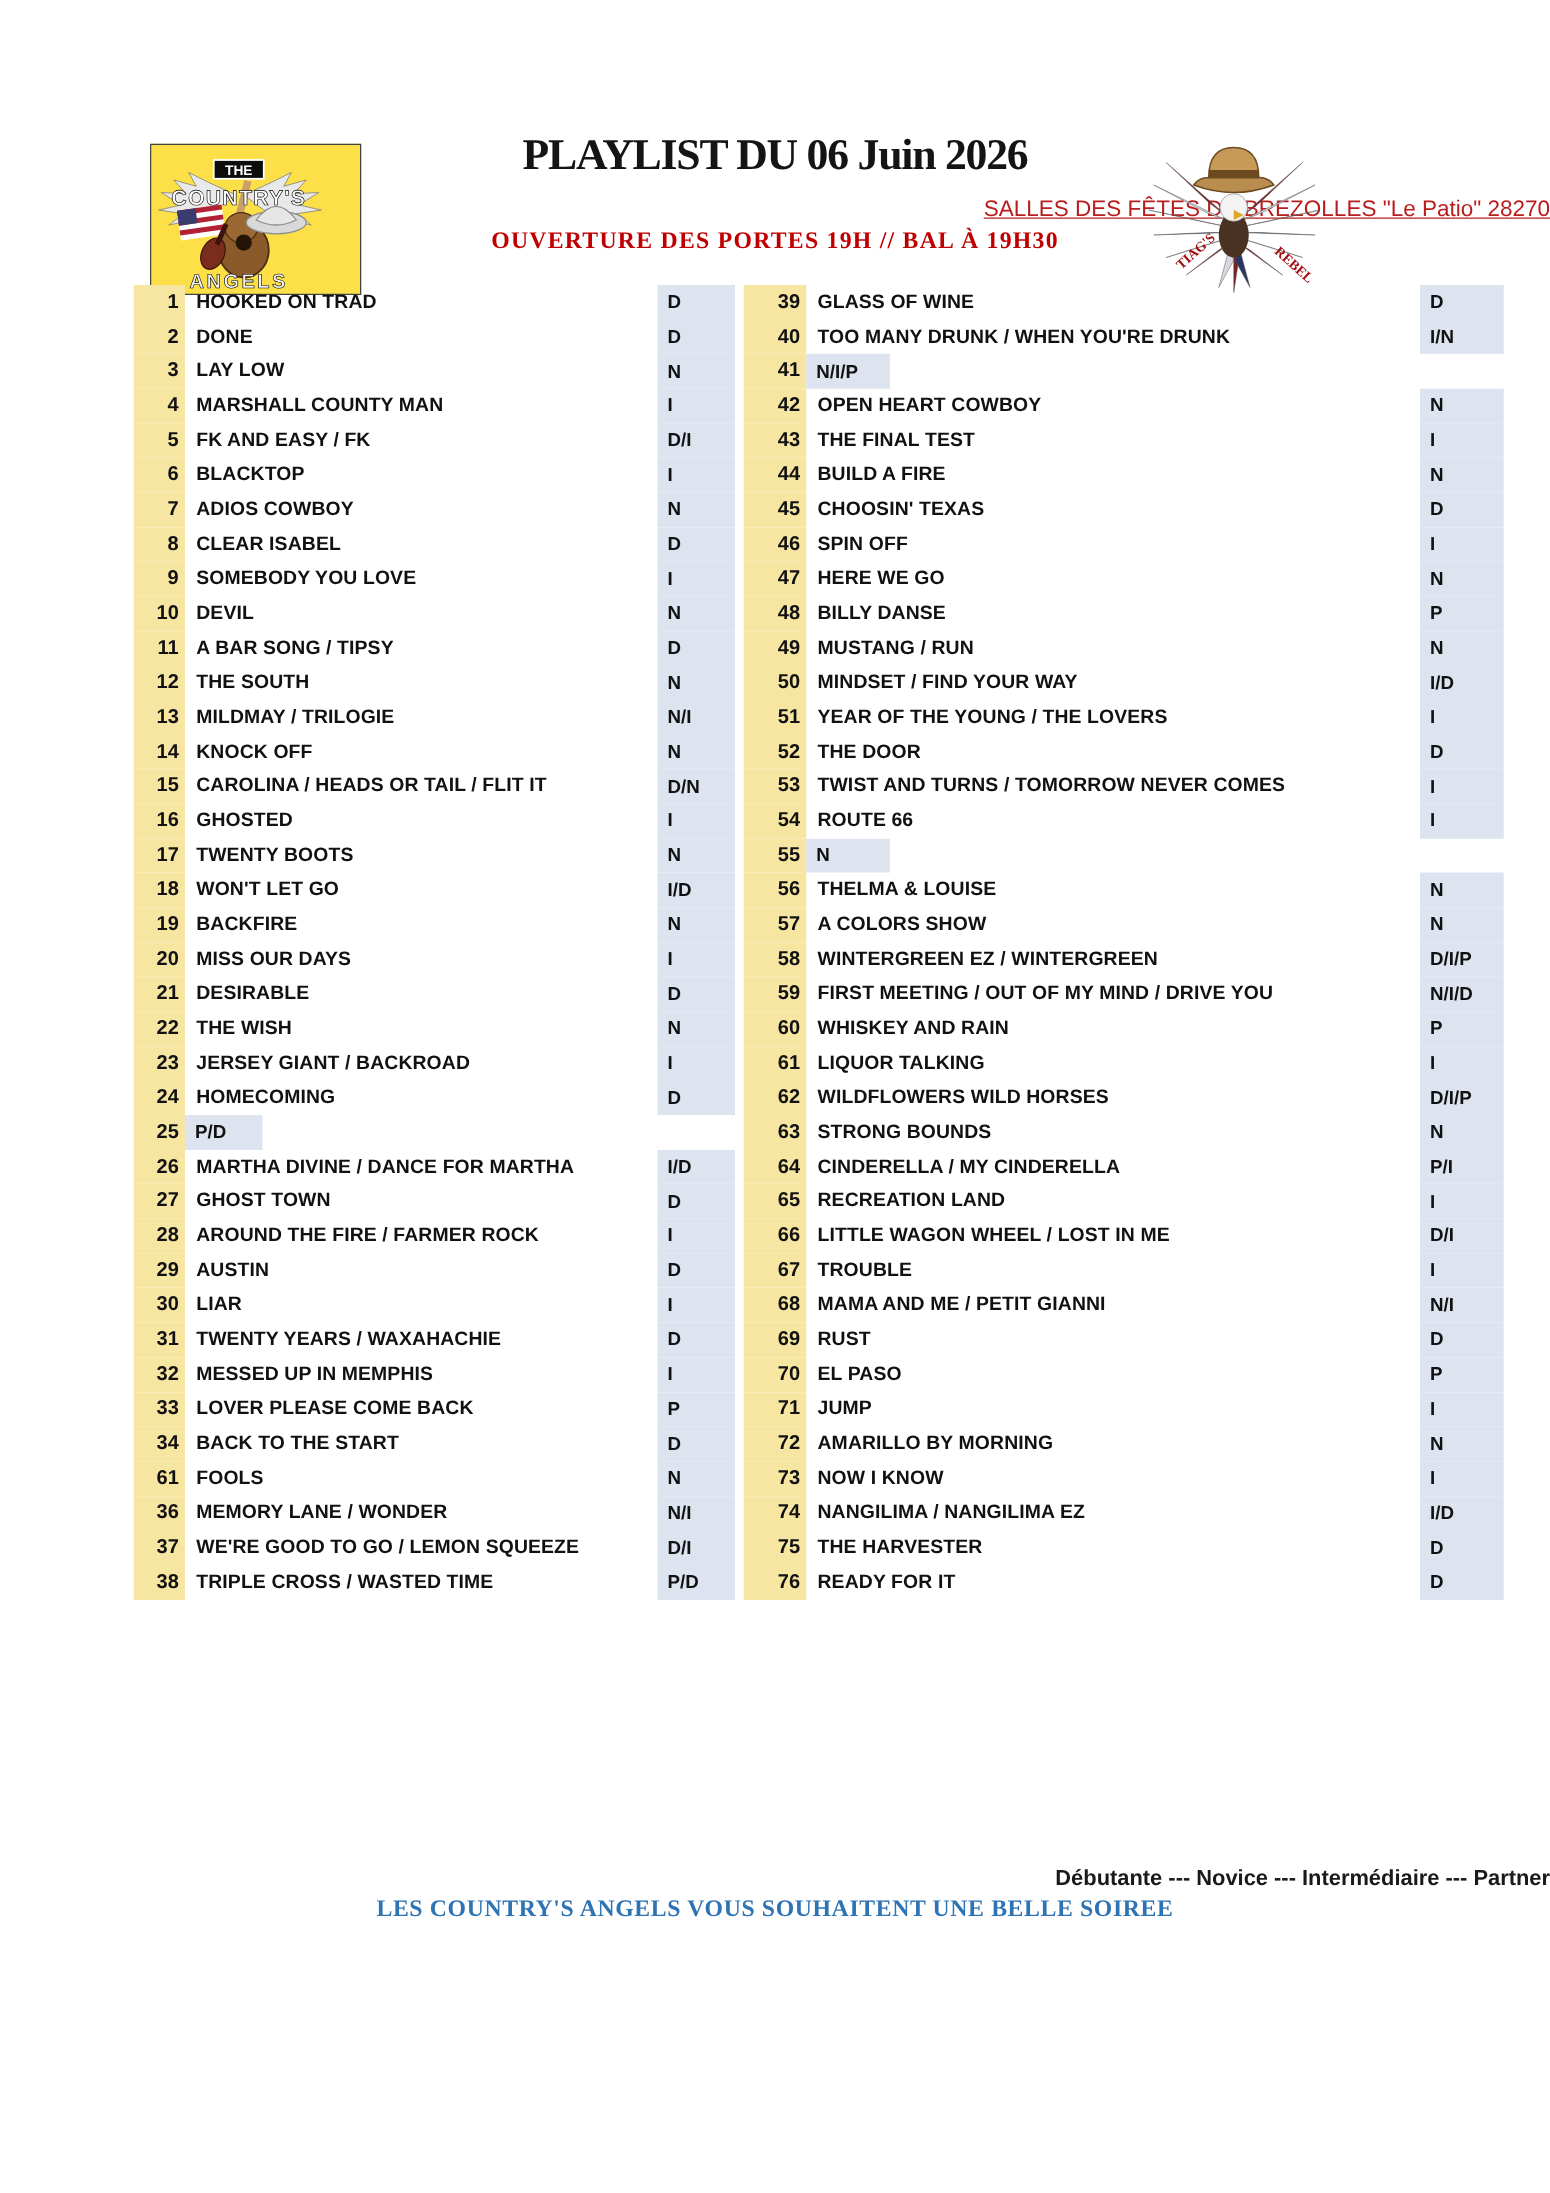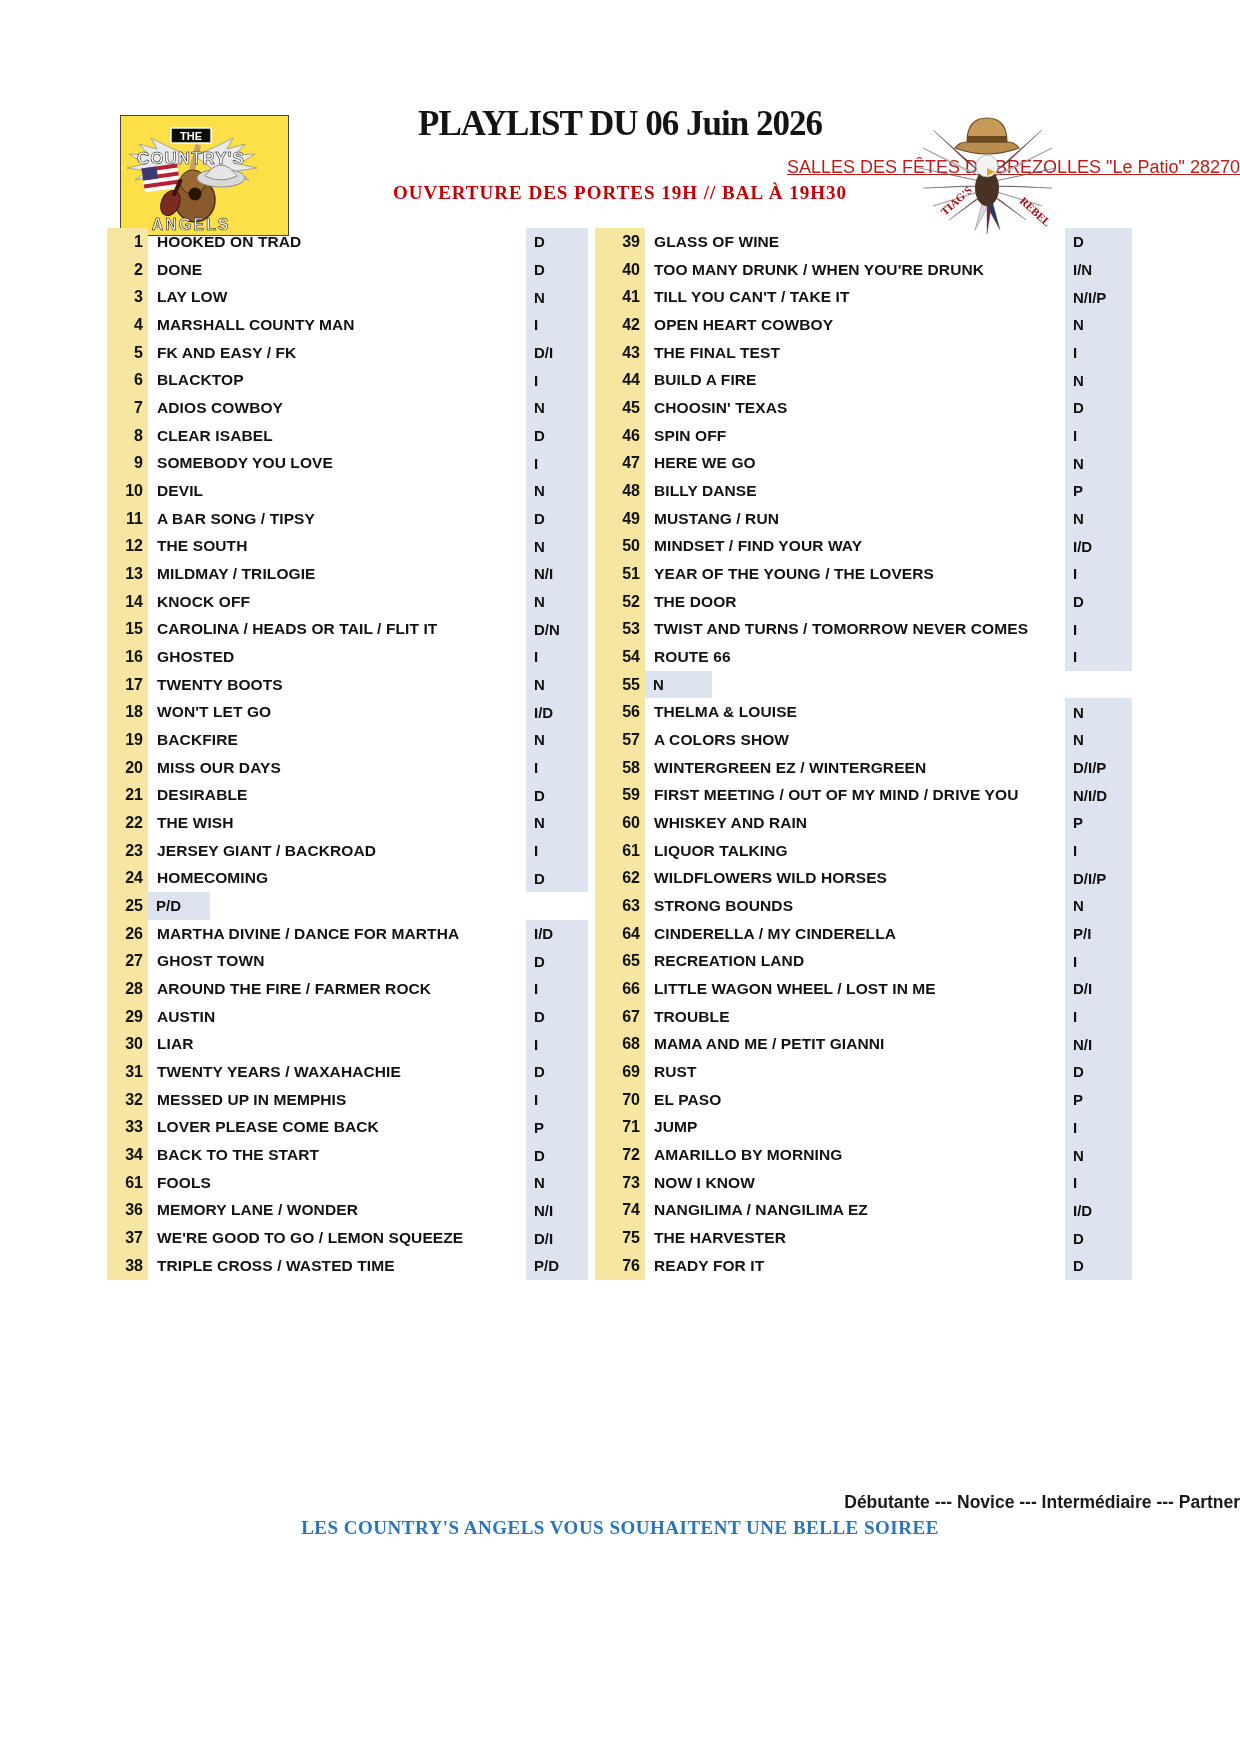--- a/index.html
+++ b/index.html
@@ -27,21 +27,21 @@
   .row{display:flex;height:27.68px;align-items:center;}
   .cell{display:flex;align-items:center;height:100%;box-sizing:border-box;
         font-weight:bold;white-space:nowrap;overflow:hidden;}
   .num{background:#f7e5a2;justify-content:flex-end;padding-right:5px;font-size:16px;}
   .title{padding-left:9px;font-size:15.5px;letter-spacing:0.1px;}
   .level{background:#dde3ef;padding-left:8px;font-size:15px;}
   .col-left  .num{width:41px;}
   .col-left  .title{width:378px;}
   .col-left  .level{width:62px;}
   .col-right .num{width:50px;}
-  .col-right .title{width:420px;}
+  .col-right .title{width:491px;}
   .col-right .level{width:67px;}
 
   
   .legend-line{position:absolute;top:1492px;left:0;width:100%;text-align:right;
       font-size:17.5px;font-weight:bold;color:#1a1a1a;}
   .wish-line{position:absolute;top:1517px;left:0;width:100%;text-align:center;
       font-family:Liberation Serif, serif;font-weight:bold;font-size:19px;
       letter-spacing:0.5px;color:#2e74b5;}
 </style>
 </head>
@@ -362,21 +362,20 @@
   </div>
 
   <div class="row">
     <span class="cell num">40</span>
     <span class="cell title">TOO MANY DRUNK / WHEN YOU'RE DRUNK</span>
     <span class="cell level">I/N</span>
   </div>
 
   <div class="row">
     <span class="cell num">41</span>
-    <span class="cell title">TILL YOU CAN'T / TAKE IT</span>
     <span class="cell level">N/I/P</span>
   </div>
 
   <div class="row">
     <span class="cell num">42</span>
     <span class="cell title">OPEN HEART COWBOY</span>
     <span class="cell level">N</span>
   </div>
 
   <div class="row">

